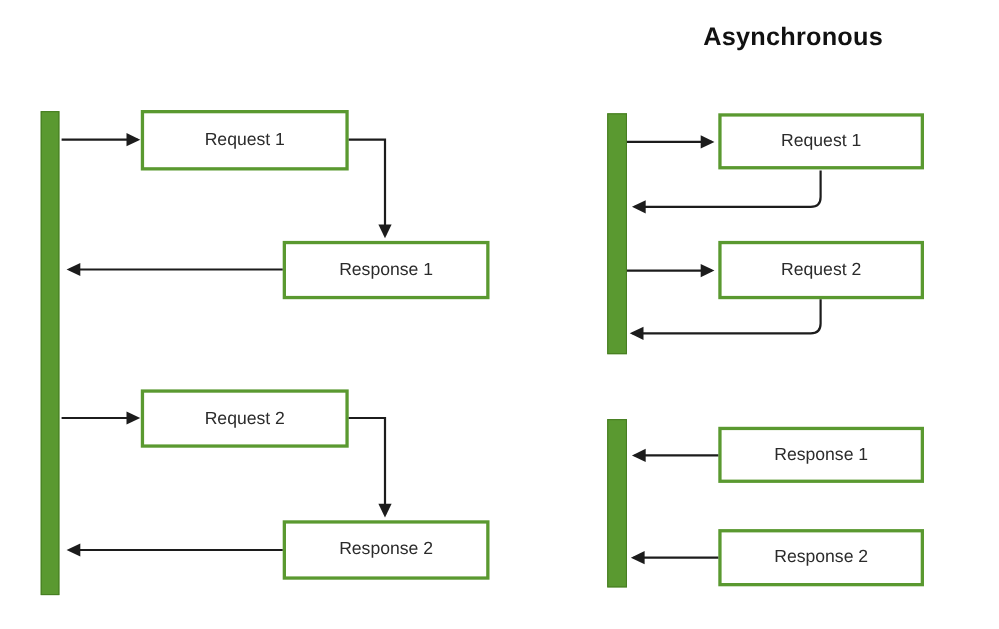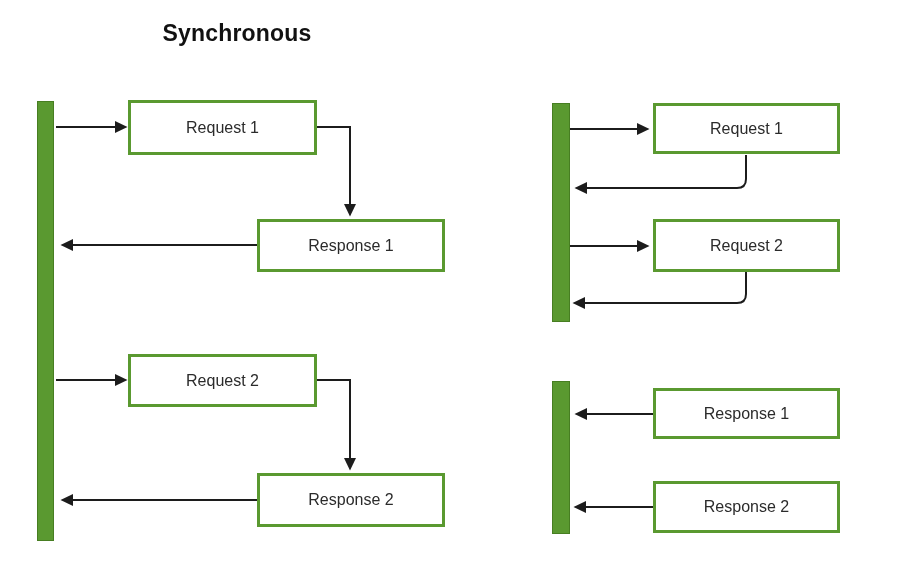--- a/index.html
+++ b/index.html
@@ -56,21 +56,21 @@
   .arrowhead-shape {
     fill: var(--connector, #1c1c1c);
     stroke: none;
   }
 </style>
 </head>
 <body>
 
 <div class="canvas">
 
-  <div class="title" style="left:127px; top:20px;">Synchronous</div>
+  <div class="title" style="left:611px; top:20px;">Asynchronous</div>
 
   <div class="lifeline" style="left:37px; top:101px; width:17px; height:440px;"></div>
   <div class="lifeline" style="left:552px; top:103px; width:18px; height:219px;"></div>
   <div class="lifeline" style="left:552px; top:381px; width:18px; height:153px;"></div>
 
   <div class="box" style="left:128px; top:100px; width:189px; height:55px;">Request 1</div>
   <div class="box" style="left:257px; top:219px; width:188px; height:53px;">Response 1</div>
   <div class="box" style="left:128px; top:354px; width:189px; height:53px;">Request 2</div>
   <div class="box" style="left:257px; top:473px; width:188px; height:54px;">Response 2</div>
 

